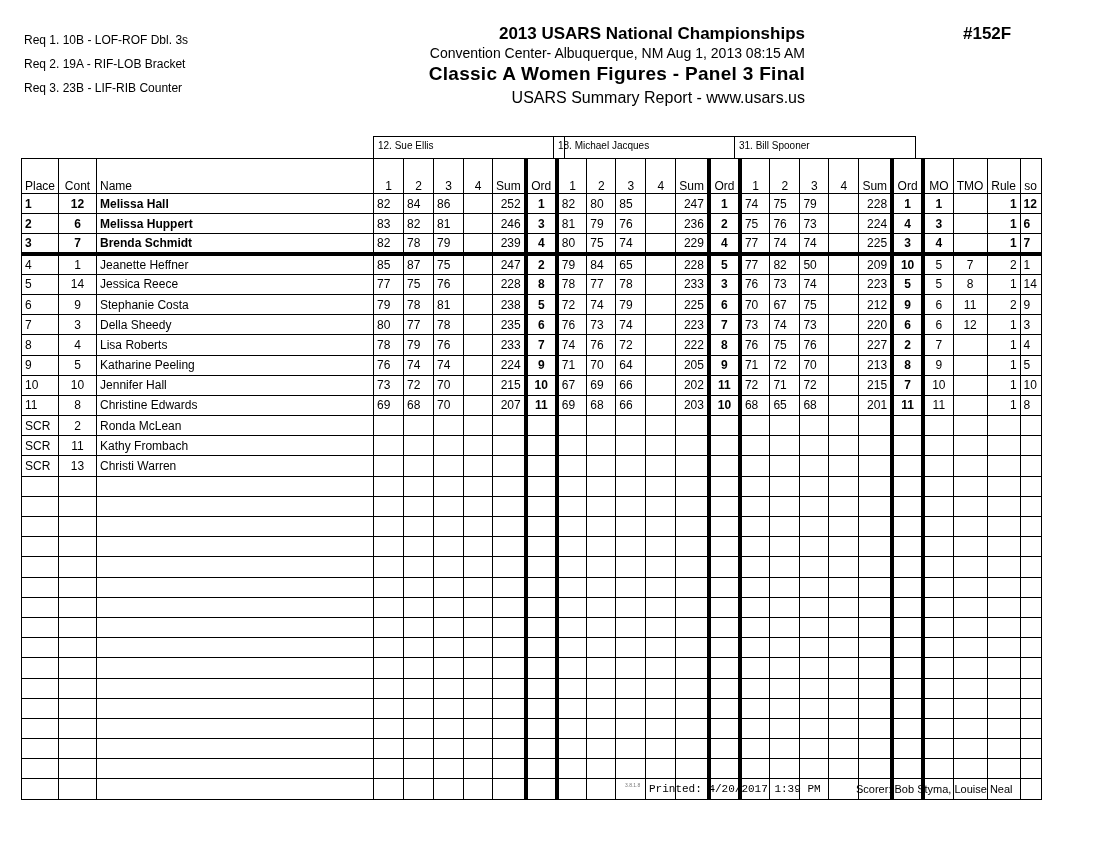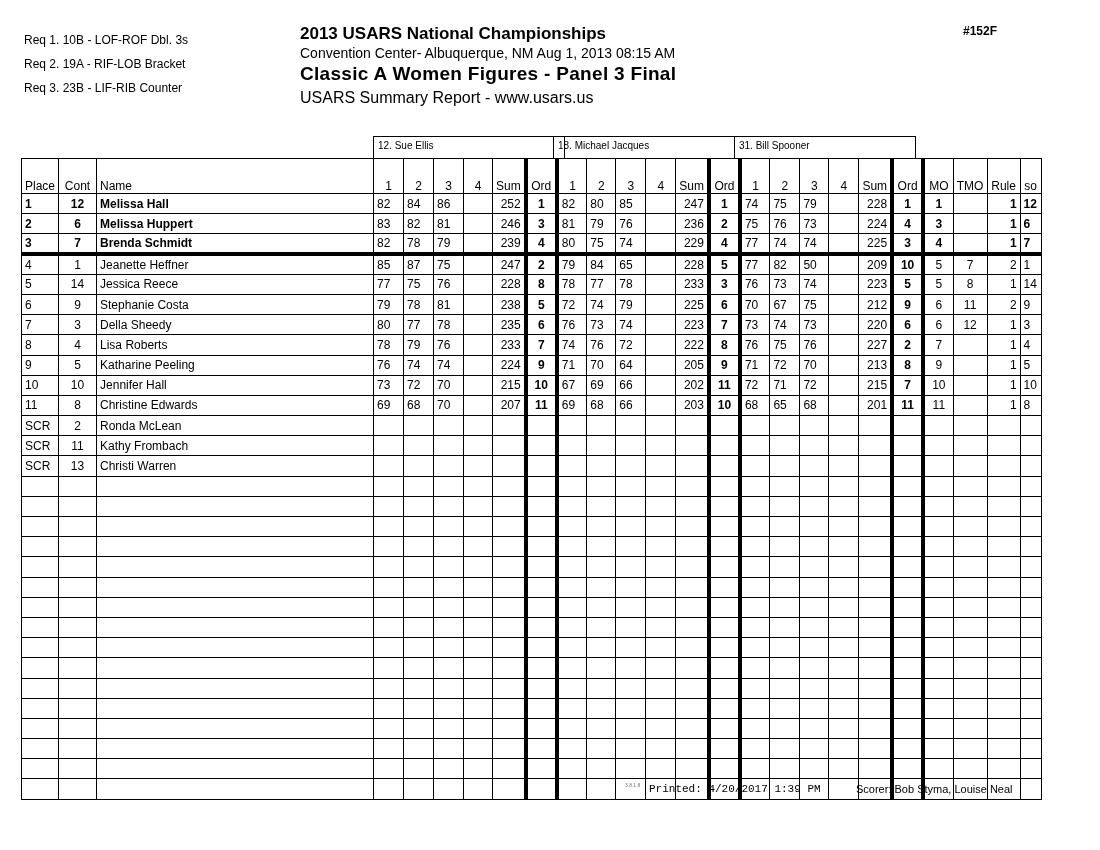--- a/index.html
+++ b/index.html
@@ -2,26 +2,26 @@
 <html><head>
 <meta charset="utf-8">
 <style>
   * { box-sizing: border-box; margin: 0; padding: 0; }
   html, body { width: 1100px; height: 850px; background: #ffffff; overflow: hidden; }
   body { position: relative; font-family: "Liberation Sans", sans-serif; color: #000; }
 
   .reqs { position: absolute; left: 24px; top: 24px; font-size: 12px; line-height: 16px; }
   .reqs div { white-space: nowrap; margin-top: 8px; }
 
-  .hdr { position: absolute; left: 300px; width: 505px; text-align: left; white-space: nowrap; }
+  .hdr { position: absolute; left: 300px; width: 505px; text-align: right; white-space: nowrap; }
   .h-title { top: 24px; font-size: 17px; font-weight: bold; }
   .h-venue { top: 45px; font-size: 14px; }
   .h-event { top: 63px; font-size: 19px; font-weight: bold; letter-spacing: 0.3px; }
   .h-report { top: 89px; font-size: 16px; }
-  .h-num { position: absolute; left: 963px; top: 24px; font-size: 12px; font-weight: bold; }
+  .h-num { position: absolute; left: 963px; top: 24px; font-size: 17px; font-weight: bold; }
 
   .judge-box { position: absolute; top: 136px; height: 23px; border: 1px solid #000; border-bottom: none; font-size: 10px; padding: 3px 0 0 4px; white-space: nowrap; }
 
   table.grid { position: absolute; left: 21px; top: 158px; border-collapse: collapse; table-layout: fixed; }
   table.grid td { border: 1px solid #000; height: 20.2px; font-size: 12px; padding: 0 3px; white-space: nowrap; overflow: hidden; vertical-align: middle; line-height: 14px; }
   table.grid tr.head td { height: 20px; font-size: 12px; padding-top: 20px; vertical-align: bottom; }
   td.c { text-align: center; }
   td.r { text-align: right; }
   td.l { text-align: left; }
   td.name { padding-left: 6px; }

